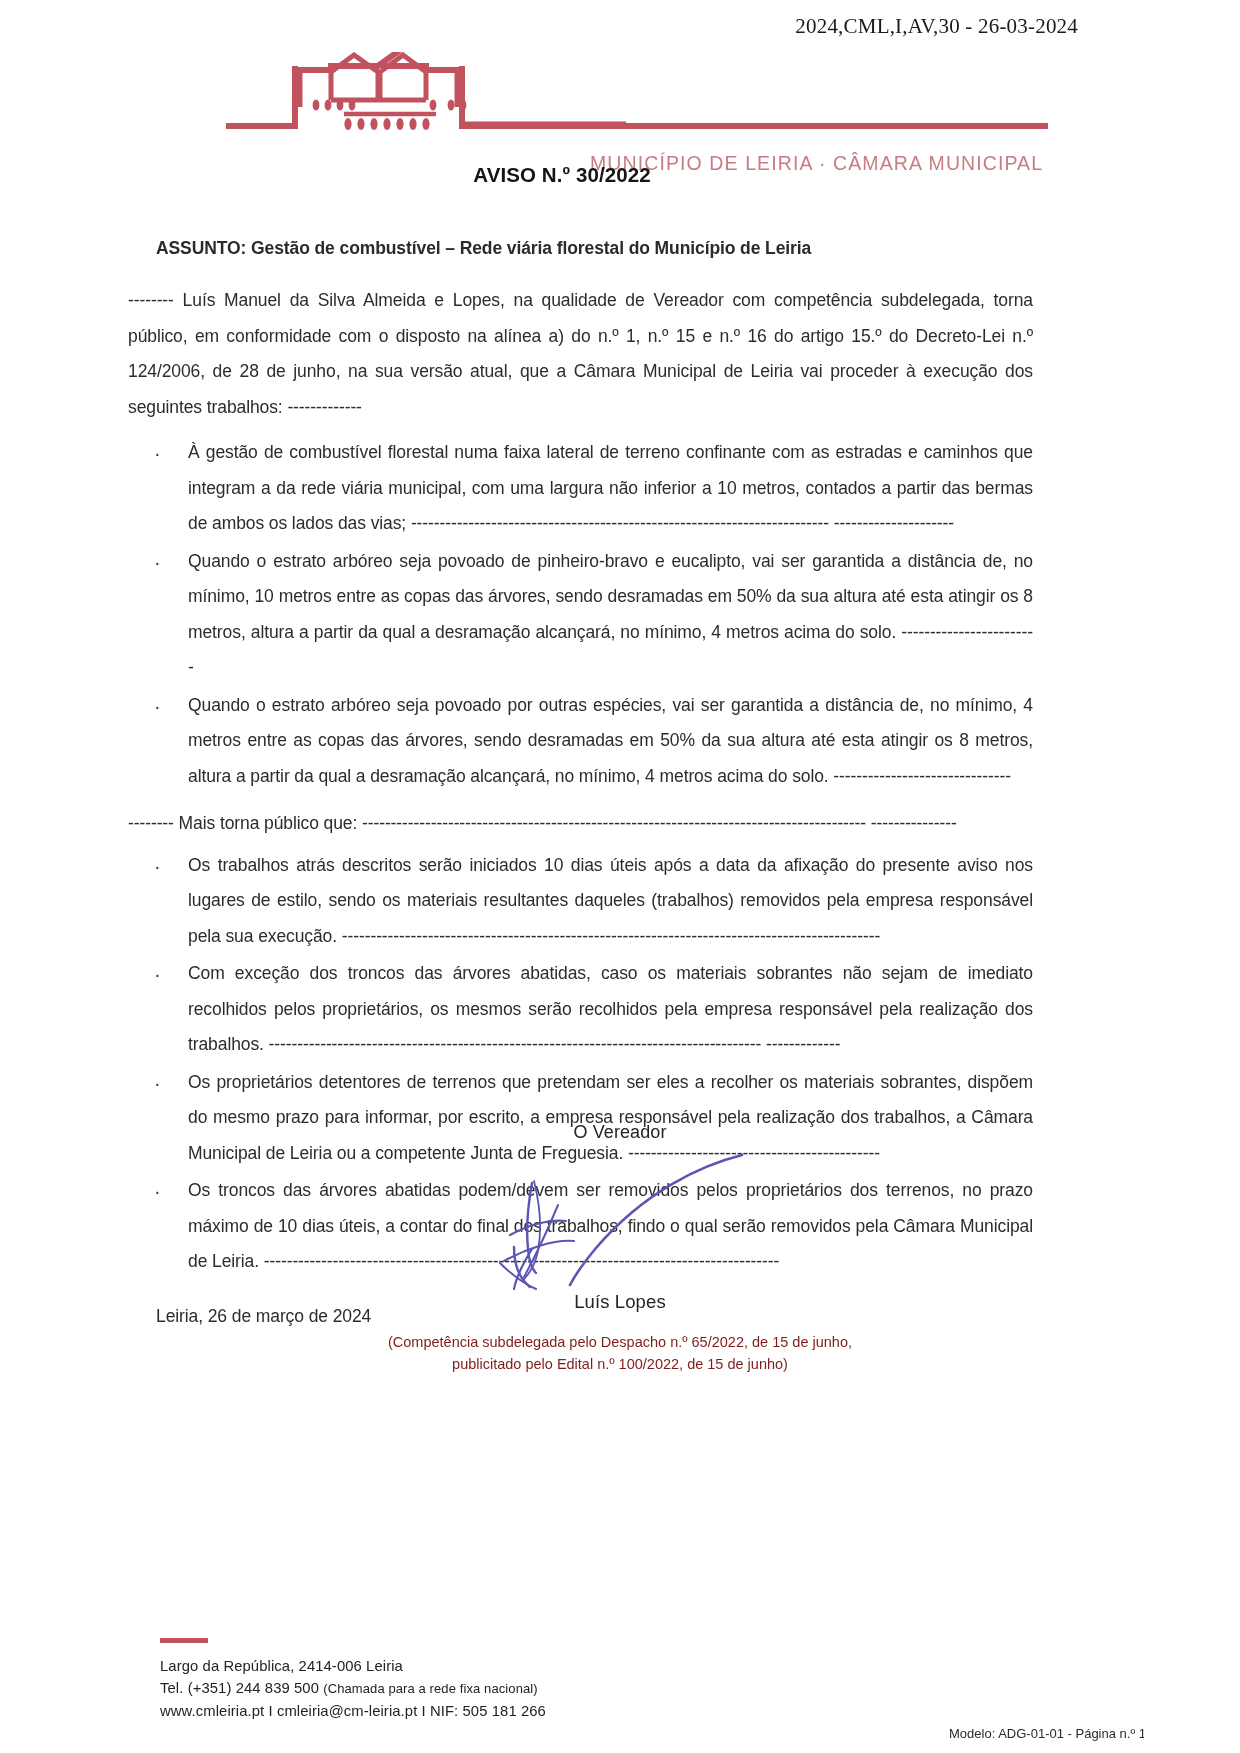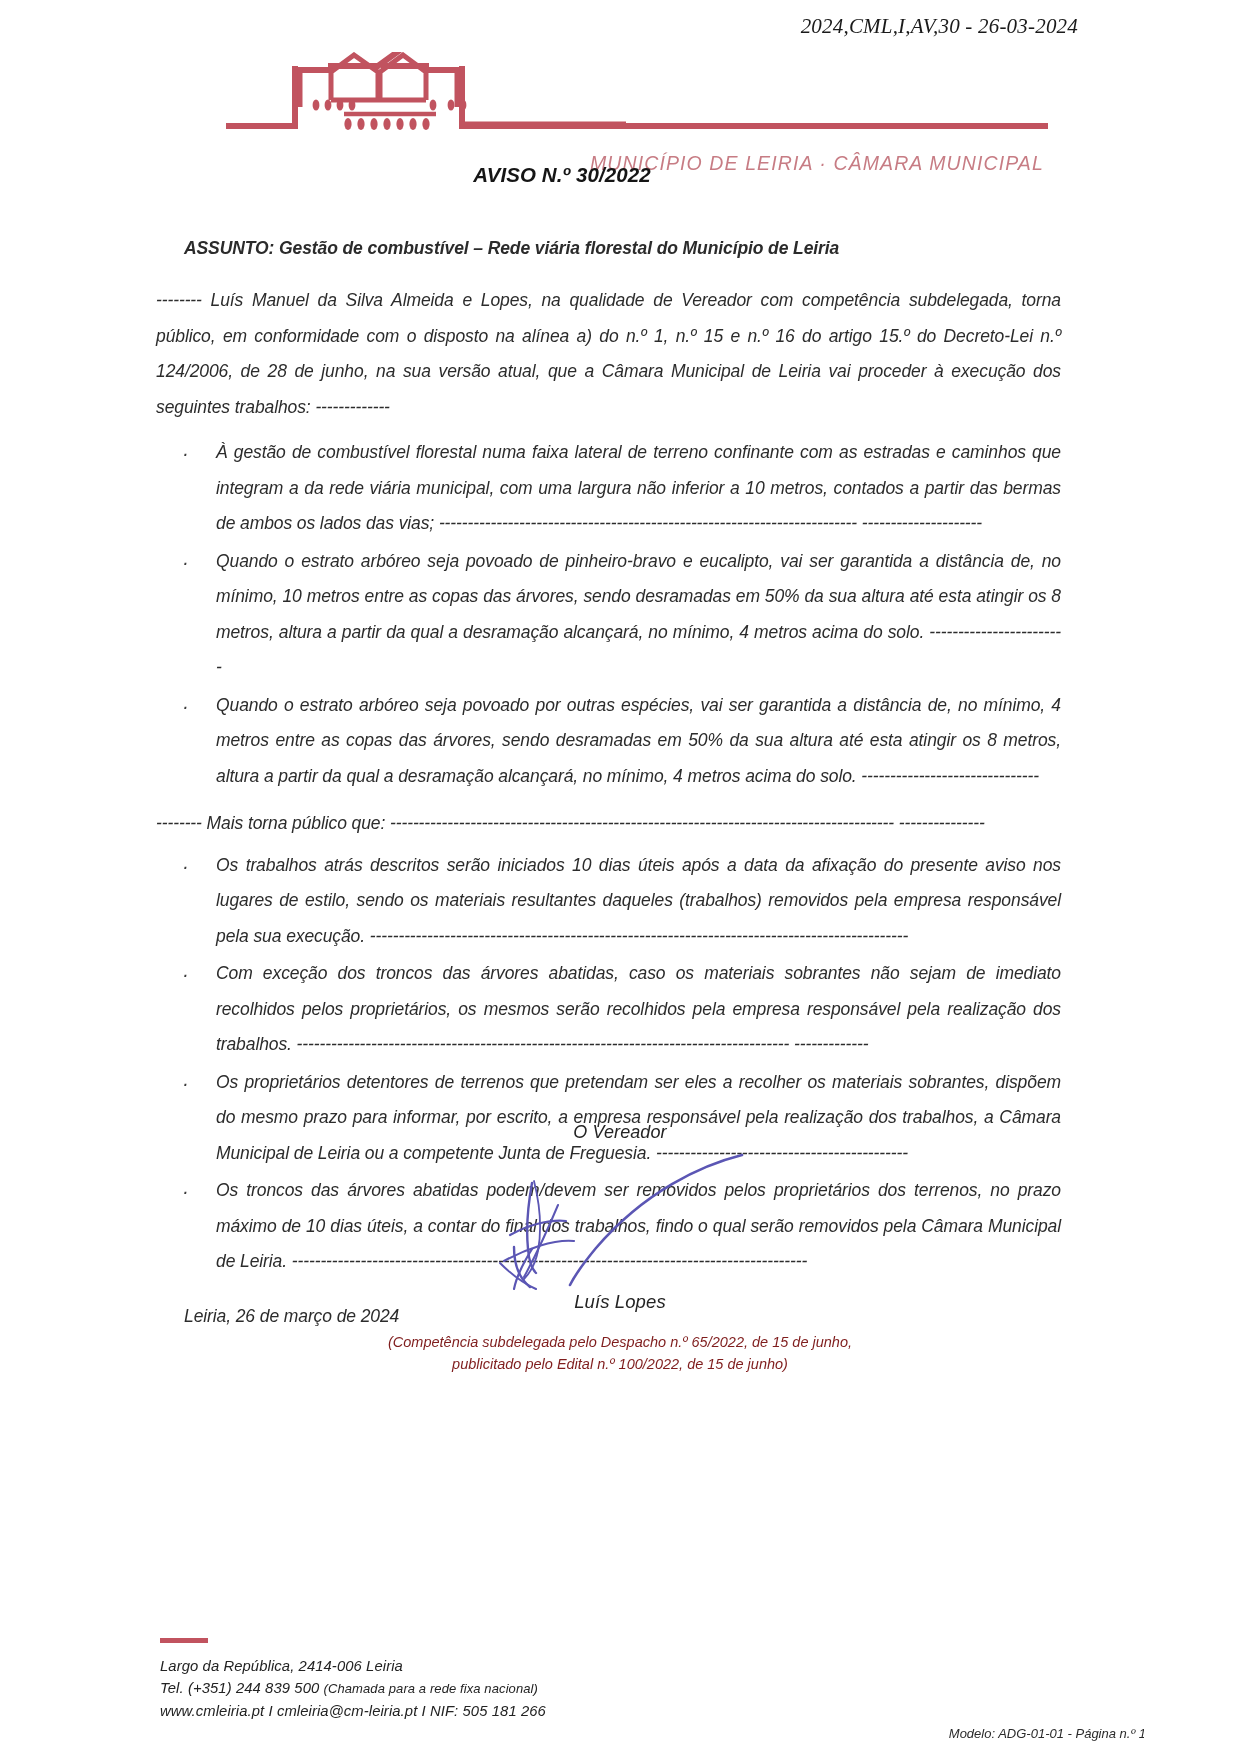--- a/index.html
+++ b/index.html
@@ -11,21 +11,20 @@
     font-family: "Liberation Sans", sans-serif;
     color: #1b1b1b;
   }
   .page {
     position: relative;
     width: 1144px;
     height: 1753px;
     background: #ffffff;
     overflow: hidden;
     box-sizing: border-box;
-    font-style: italic;
   }
 
   
   .doc-ref {
     position: absolute;
     top: 14px;
     right: 66px;
     font-family: "Liberation Serif", serif;
     font-size: 21px;
     letter-spacing: 0.2px;
@@ -65,21 +64,21 @@
     font-weight: bold;
     letter-spacing: 0.1px;
     color: #151515;
   }
   .title-shift { position: relative; left: -58px; }
 
   
   .body-block {
     position: absolute;
     top: 238px;
-    left: 156px;
+    left: 128px;
     width: 905px;
   }
   .subject {
     font-size: 17.5px;
     font-weight: bold;
     color: #2b2b2b;
     margin: 0 0 24px 28px;
     letter-spacing: -0.1px;
   }
   .para {

